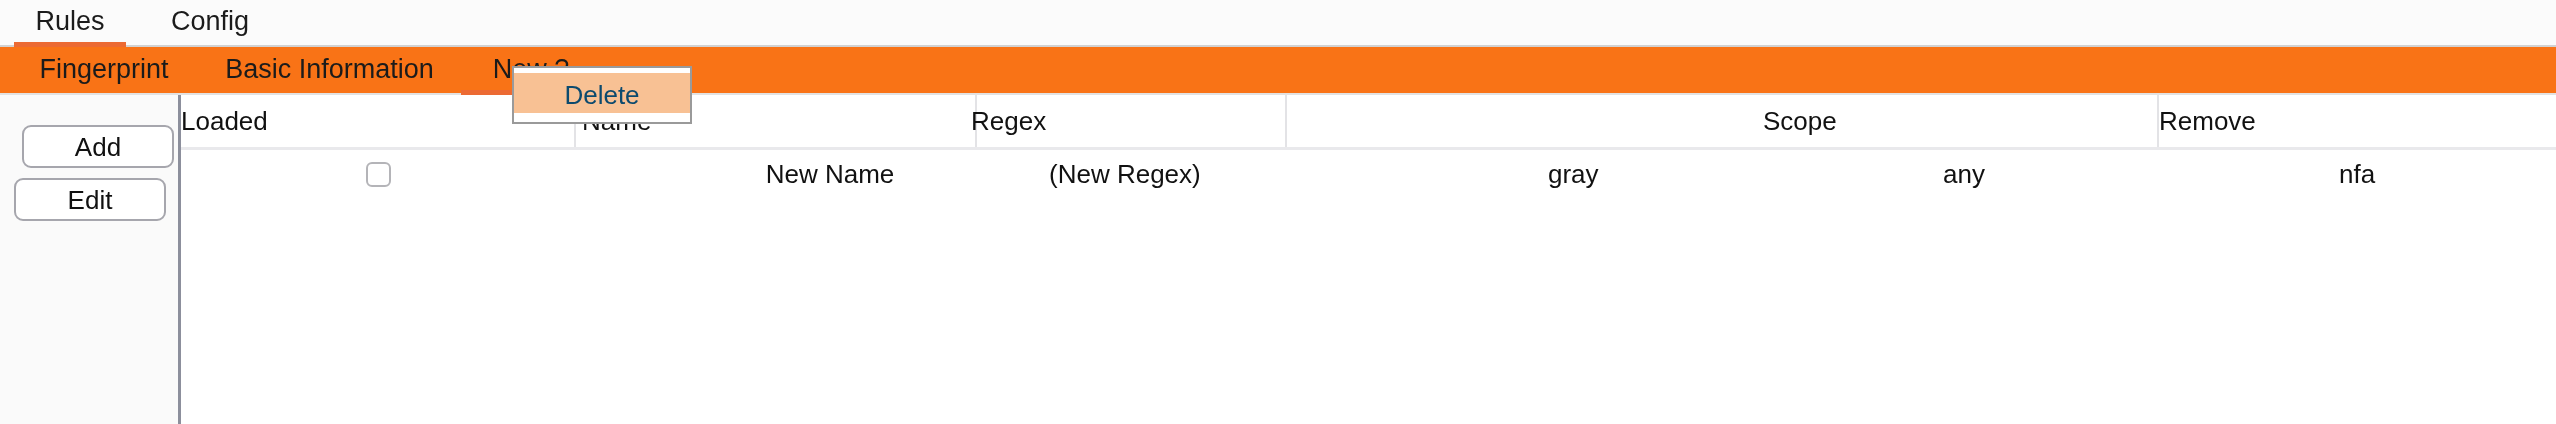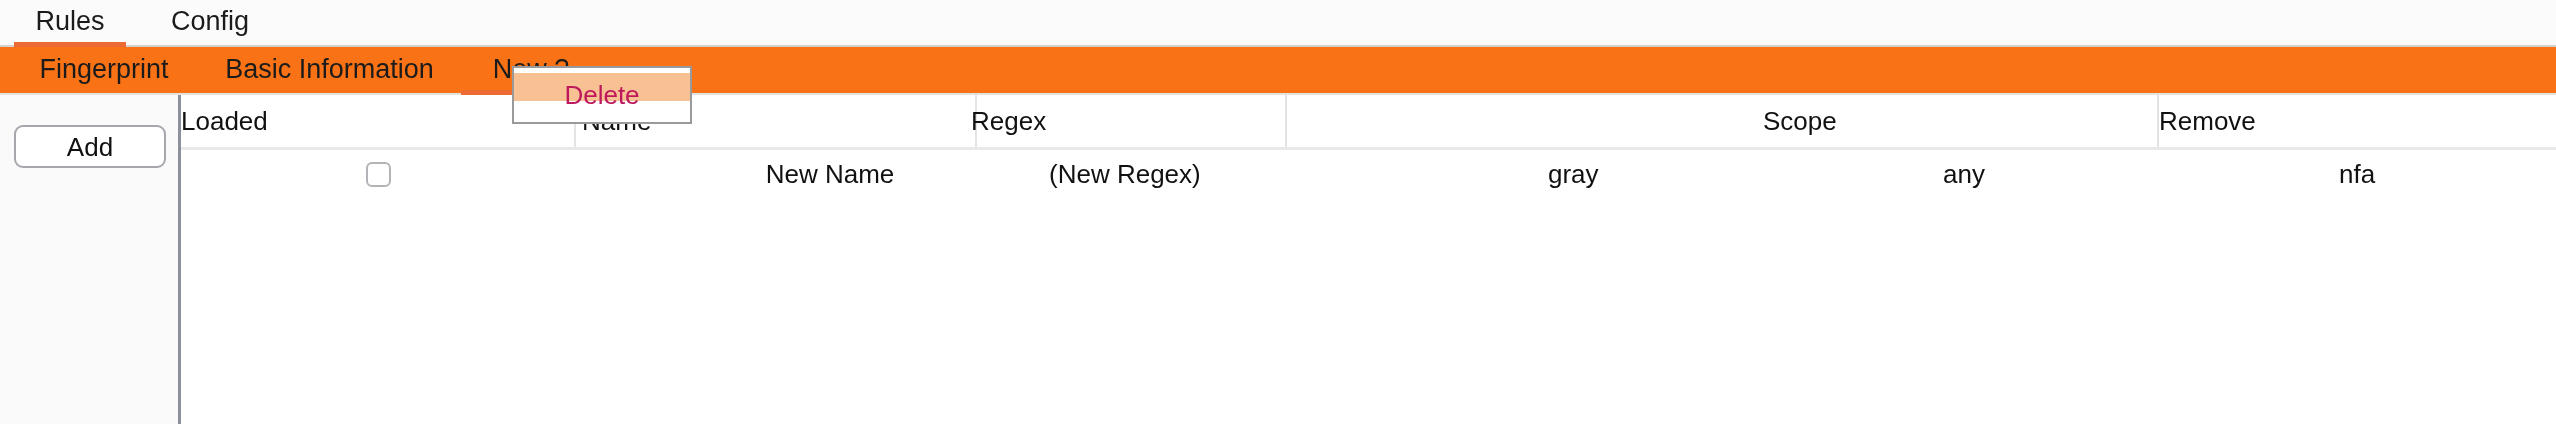--- a/index.html
+++ b/index.html
@@ -107,21 +107,21 @@
     text-align: center;
     font-size: 26px;
     color: #111111;
     background: #ffffff;
     border: 2px solid #a6a6ad;
     border-radius: 9px;
     box-sizing: border-box;
     cursor: default;
     user-select: none;
   }
-  #btn-add    { top: 30px; }
+  #btn-add    { top: 30px; margin-left: 8px; }
   #btn-edit   { top: 83px; }
   #btn-remove { top: 135px; }
 
   
   .table-wrap {
     position: absolute;
     left: 178px;
     top: 95px;
     width: 2378px;
     height: 329px;
@@ -193,25 +193,25 @@
     top: 66px;
     width: 180px;
     height: 58px;
     background: #ffffff;
     border: 2px solid #9a9a9a;
     box-sizing: border-box;
     z-index: 50;
     padding: 5px 0;
   }
   .ctxitem {
-    height: 28px;
+    height: 40px;
     line-height: 44px;
     text-align: center;
     font-size: 26px;
-    color: #be185d;
+    color: #0c4a6e;
     background: #f8c194;
     cursor: default;
     user-select: none;
   }
 </style>
 </head>
 <body>
 
 <div class="toptabs">
   <div class="toptabs-inner">
@@ -221,20 +221,21 @@
 </div>
 
 <div class="subtabs">
   <div class="subtab" id="subtab-fingerprint">Fingerprint</div>
   <div class="subtab" id="subtab-basic">Basic Information</div>
   <div class="subtab active" id="subtab-new">New ?</div>
 </div>
 
 <div class="sidebtns">
   <div class="sidebtn" id="btn-add">Add</div>
+  <div class="sidebtn" id="btn-edit">Edit</div>
 </div>
 
 <div class="table-wrap">
 
   <div class="thead">
     <div class="th" style="left:0px;   width:395px;">Loaded</div>
     <div class="th" style="left:401px; width:395px;">Name</div>
     <div class="th" style="left:790px; width:316px;">Regex</div>
     <div class="th" style="left:1582px; width:396px;">Scope</div>
     <div class="th" style="left:1978px; width:397px;">Remove</div>

